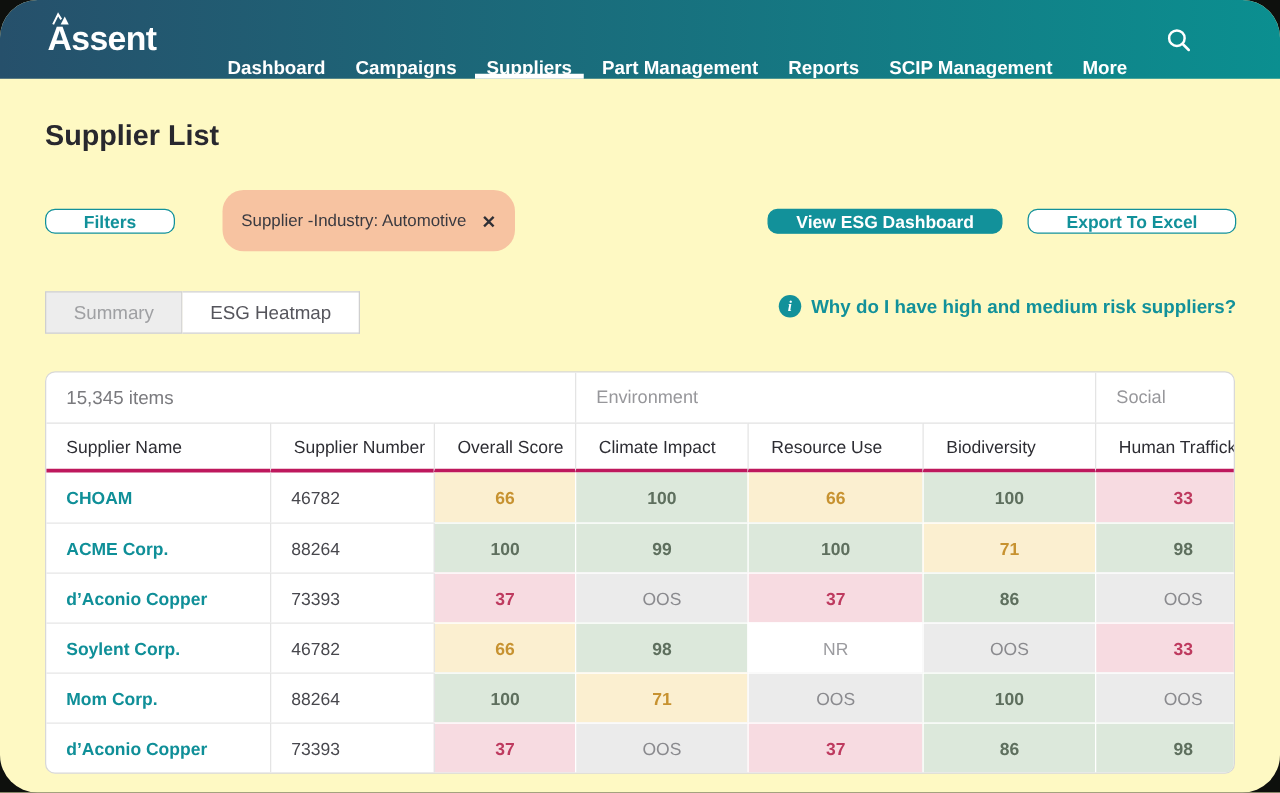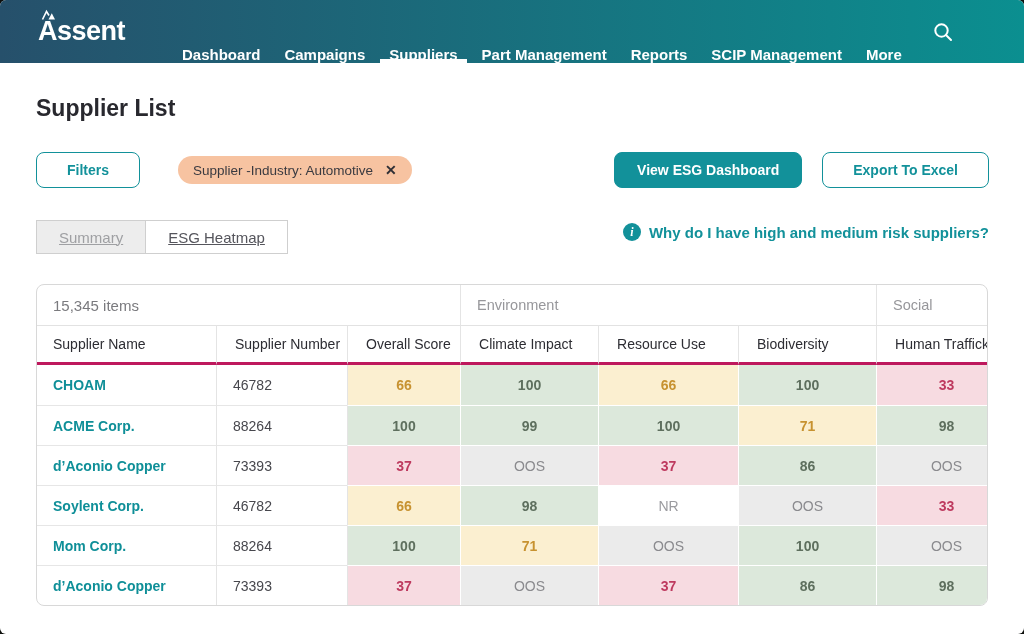--- a/index.html
+++ b/index.html
@@ -3,21 +3,21 @@
 <meta charset="utf-8">
 <style>
   :root{ --radius:8px; }
   *{box-sizing:border-box;margin:0;padding:0;}
   body{
     background:#0e100d;
     font-family:"Liberation Sans", sans-serif;
     display:flex;justify-content:center;align-items:flex-start;
   }
   .app{
-    width:1024px;height:634px;background:#ffffff;border-radius:6px;
+    width:1024px;height:634px;background:#fef9c3;border-radius:30px;
     overflow:hidden;position:relative;
   }
 
   
   .topnav{
     height:63px;display:flex;align-items:stretch;
     background:linear-gradient(90deg,var(--nav-grad-left) 0%,var(--nav-grad-right) 100%);
     padding-left:38px;padding-right:40px;
   }
   .logo{
@@ -49,39 +49,39 @@
     content:"";position:absolute;left:14px;right:14px;bottom:-1px;height:4px;
     background:var(--accent);border-radius:2px;
   }
 
   
   .main{padding:0 35px 0 36px;}
   .page-title{margin-top:32px;font-size:23px;font-weight:700;color:#28282e;}
 
   .filter-row{margin-top:30px;display:flex;align-items:center;}
   .btn{
-    height:36px;border-radius:8px;font-size:14px;font-weight:700;cursor:pointer;
+    height:20px;border-radius:8px;font-size:14px;font-weight:700;cursor:pointer;
     font-family:"Liberation Sans",sans-serif;
   }
   .btn-outline{background:#fff;border:1.5px solid var(--accent);color:var(--accent);padding:0 30px;}
   .btn-solid{background:var(--accent);border:1.5px solid var(--accent);color:#fff;padding:0 22px;}
   .chip{
-    margin-left:38px;height:28px;border-radius:17px;background:var(--chip-bg);
+    margin-left:38px;height:49px;border-radius:17px;background:var(--chip-bg);
     display:flex;align-items:center;gap:12px;padding:0 15px;
   }
   .chip-label{font-size:13.5px;color:#3a3a40;}
   .chip-x{font-size:14px;font-weight:700;color:#2f2f35;cursor:pointer;line-height:1;}
   .spacer{flex:1;}
   .filter-row .btn + .btn{margin-left:20px;}
 
   .tab-row{margin-top:32px;display:flex;align-items:flex-start;}
   .tab{
     height:33px;display:flex;align-items:center;justify-content:center;
     padding:16px 22px;font-size:15px;border:1px solid #cfcfcf;cursor:pointer;
-    background:#ededed;color:#9fa0a3;text-decoration:underline;
+    background:#ededed;color:#9fa0a3;
   }
   .tab + .tab{border-left:none;}
   .tab.active{background:#fff;color:#55555c;}
   .help-link{
     margin-left:auto;display:flex;align-items:center;gap:8px;cursor:pointer;
     color:var(--accent);font-size:15px;font-weight:700;margin-top:3px;
   }
   .info-dot{
     width:18px;height:18px;border-radius:50%;background:var(--accent);color:#fff;
     display:flex;align-items:center;justify-content:center;

